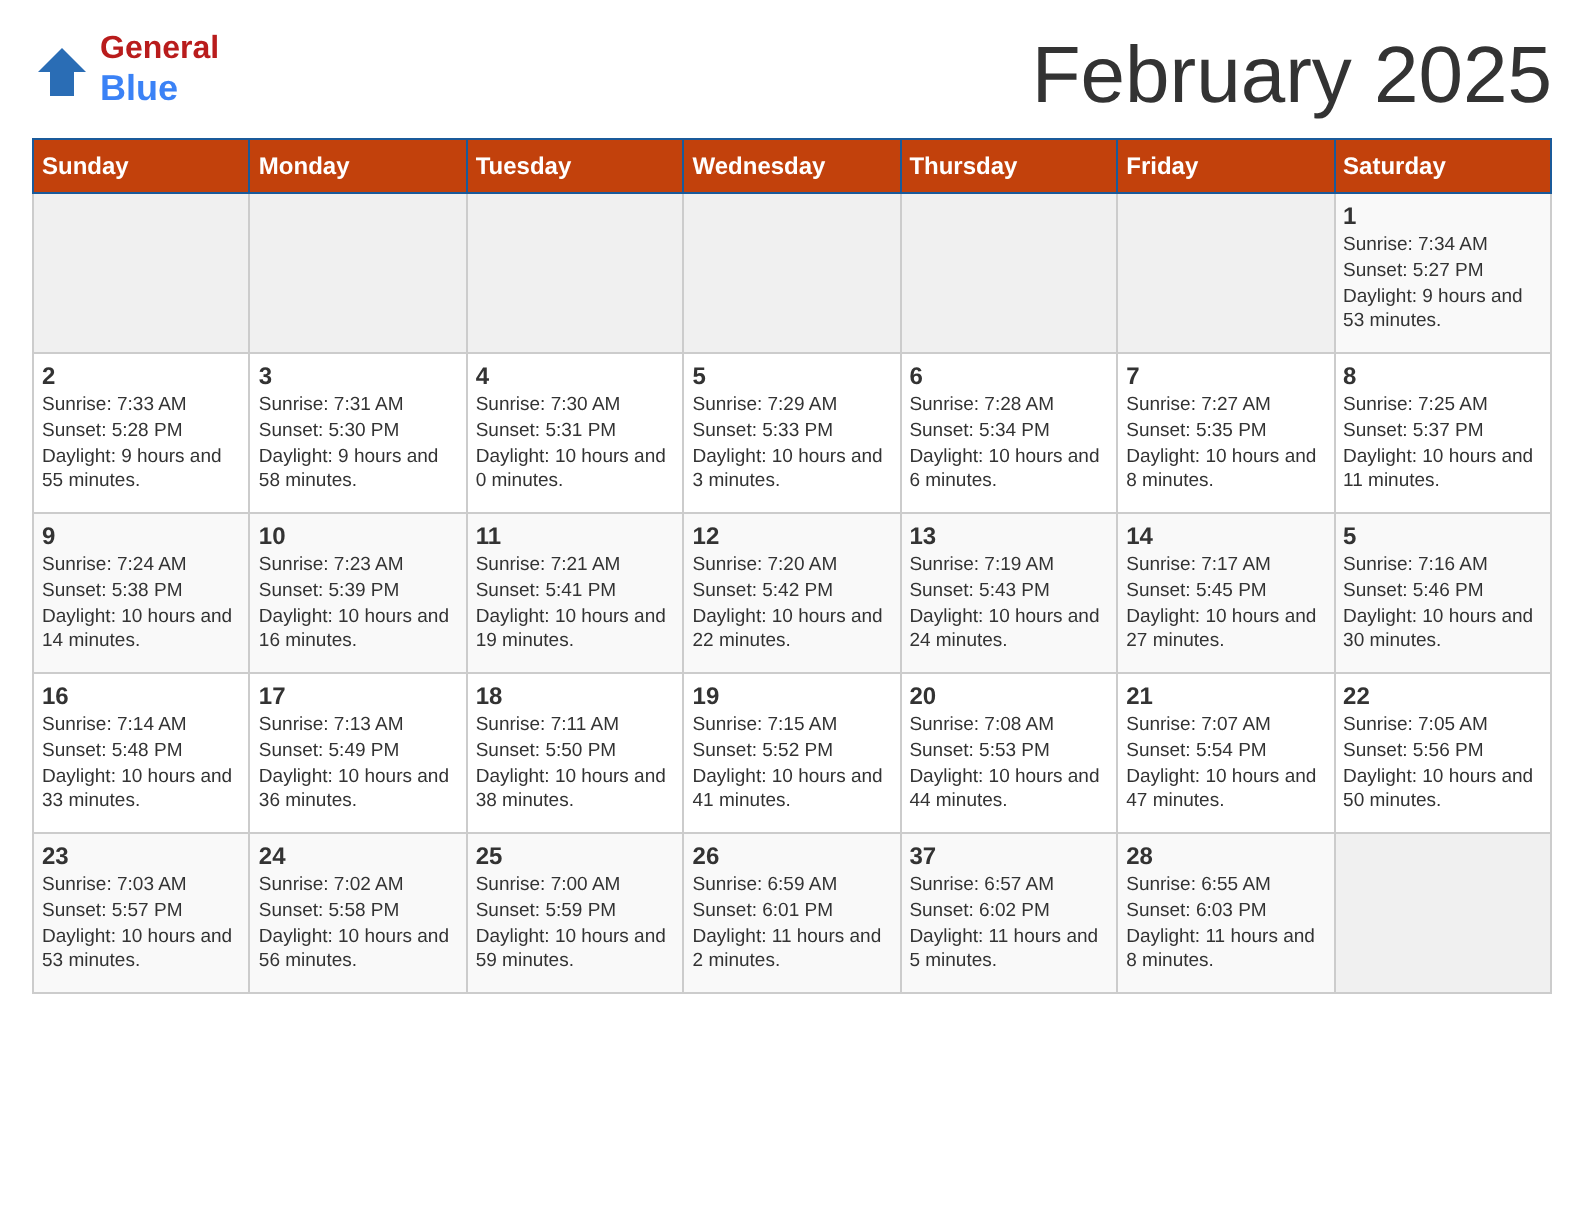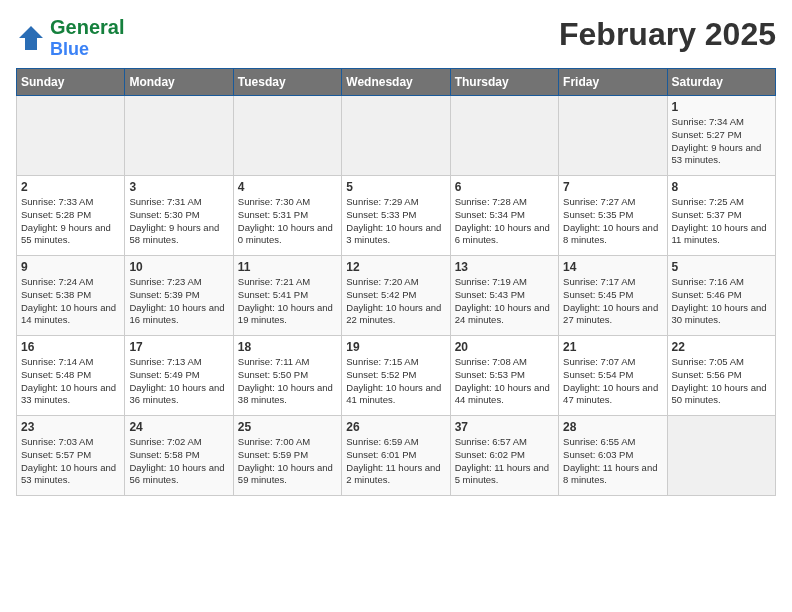--- a/index.html
+++ b/index.html
@@ -15,52 +15,52 @@
       justify-content: space-between;
       align-items: flex-start;
       margin-bottom: 8px;
     }
     .logo {
       display: flex;
       align-items: center;
       gap: 4px;
     }
     .logo-text-general {
-      font-size: 20px;
+      font-size: 16px;
       font-weight: bold;
-      color: #15803d;
+      color: #b91c1c;
     }
     .logo-text-blue {
       font-size: 18px;
       font-weight: bold;
       color: #3b82f6;
     }
     .logo-icon {
       width: 30px;
       height: 30px;
     }
     .title-block {
       text-align: right;
     }
     .month-title {
-      font-size: 32px;
-      font-weight: bold;
+      font-size: 40px;
+      font-weight: normal;
       color: #333;
     }
     .location-title {
       font-size: 16px;
       color: #555;
     }
     table {
       width: 100%;
       border-collapse: collapse;
       table-layout: fixed;
     }
     thead th {
-      background-color: #737373;
+      background-color: #c2410c;
       color: #fff;
       font-size: 12px;
       font-weight: bold;
       padding: 6px 4px;
       text-align: left;
       border: 1px solid #1a5a9a;
     }
     tbody td {
       border: 1px solid #ccc;
       vertical-align: top;

